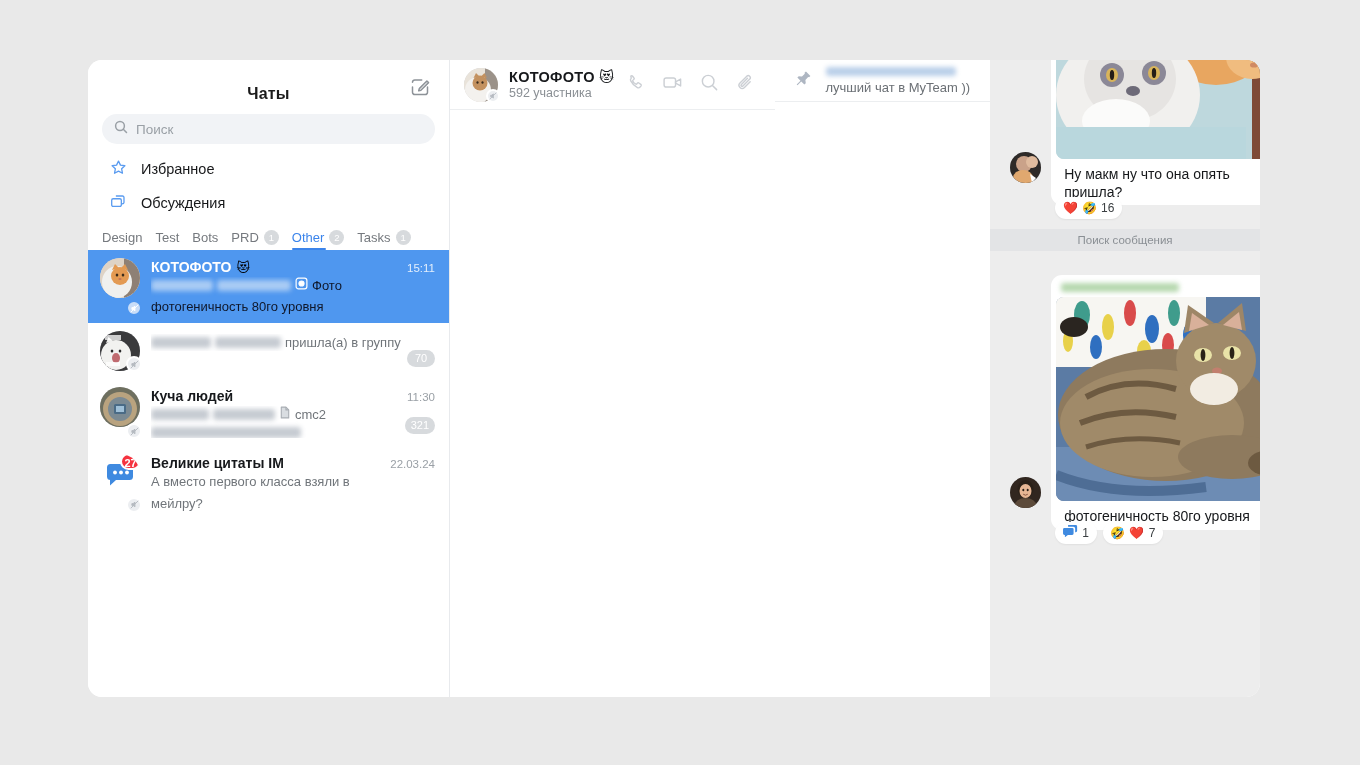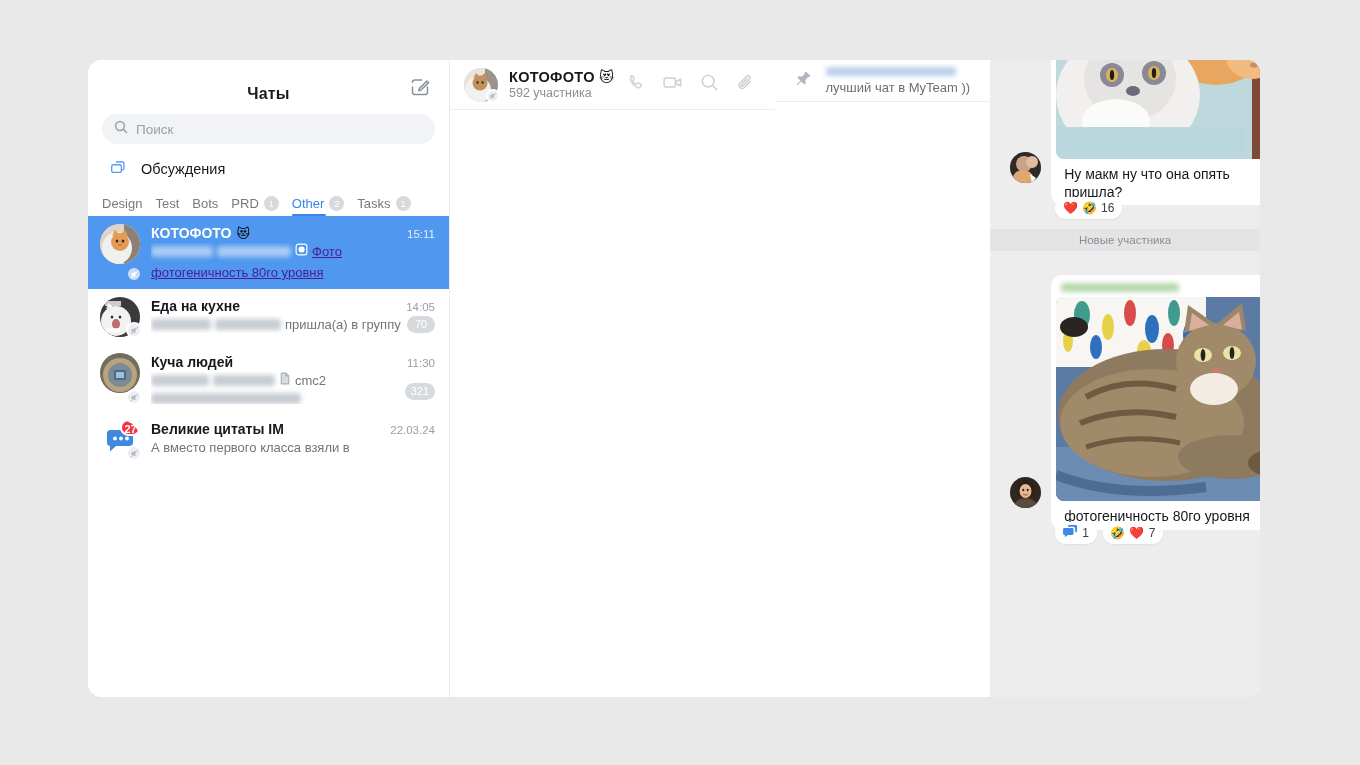--- a/index.html
+++ b/index.html
@@ -116,21 +116,21 @@
   .chat-time {
     margin-left: auto; font-size: 11.5px; color: #9aa0a6;
     padding-left: 8px; white-space: nowrap;
   }
   .chat-row.selected .chat-time { color: #e2eefc; }
   .chat-preview {
     font-size: 13px; color: #70757a; line-height: 1.32;
     margin-top: 2px; overflow: hidden;
     display: flex; flex-wrap: wrap; align-items: center; gap: 4px;
   }
-  .chat-row.selected .chat-preview { color: #4c1d95; text-decoration: underline; }
+  .chat-row.selected .chat-preview { color: #0f172a; }
   .blurname {
     display: inline-block; border-radius: 3px; height: 11px;
     background: #c6cbd2; filter: blur(2.6px); vertical-align: middle;
   }
   .chat-row.selected .blurname { background: #a9cbf4; }
   .preview-line2 { width: 100%; display: flex; align-items: center; gap: 4px; }
   .count-badge {
     position: absolute; right: 14px; bottom: 12px;
     min-width: 28px; height: 17px; border-radius: 9px;
     background: #d7dadd; color: #ffffff; font-size: 11px;
@@ -261,20 +261,28 @@
           <svg width="14" height="14" viewBox="0 0 14 14" fill="none" stroke="#9aa0a6" stroke-width="1.5">
             <circle cx="6" cy="6" r="4.4"></circle>
               <path d="M9.3 9.3l3.2 3.2" stroke-linecap="round"></path>
           </svg>
         </span>
         <input id="search-input" type="text" placeholder="Поиск" style="">
       </div>
     </div>
 
     <div id="quick-nav">
+      <div class="nav-row">
+        <span>
+          <svg width="17" height="17" viewBox="0 0 18 18" fill="none" stroke="#5b9cf0" stroke-width="1.4">
+            <path d="M9 2.2l2.05 4.3 4.7.62-3.42 3.27.86 4.66L9 12.85 4.81 15.05l.86-4.66L2.25 7.12l4.7-.62z" stroke-linejoin="round"></path>
+          </svg>
+        </span>
+        <span class="nav-label">Избранное</span>
+      </div>
       <div class="nav-row">
         <span>
           <svg width="17" height="17" viewBox="0 0 18 18" fill="none" stroke="#5b9cf0" stroke-width="1.4">
             <path d="M6.2 3.2h7.1a1.5 1.5 0 0 1 1.5 1.5v5.2a1.5 1.5 0 0 1-1.5 1.5h-.5" stroke-linejoin="round"></path>
             <path d="M3.3 6.1h7.2a1.5 1.5 0 0 1 1.5 1.5v5.1a1.5 1.5 0 0 1-1.5 1.5H3.3a1.5 1.5 0 0 1-1.5-1.5V7.6a1.5 1.5 0 0 1 1.5-1.5z" stroke-linejoin="round"></path>
           </svg>
         </span>
         <span class="nav-label">Обсуждения</span>
       </div>
     </div>
@@ -363,24 +371,20 @@
             </svg>
           </div>
           <div class="mute-badge">
             <svg width="9" height="9" viewBox="0 0 12 12" fill="none" stroke="#b6bbc1" stroke-width="1.3">
               <path d="M2.5 4.8h1.6L6.6 2.9v6.2L4.1 7.2H2.5z" fill="#b6bbc1" stroke-linejoin="round"></path>
               <path d="M1.4 10.6L10.6 1.4" stroke-linecap="round"></path>
             </svg>
           </div>
         </div>
         <div class="chat-main">
-          <div class="chat-top">
-            <span class="chat-name">Еда на кухне</span>
-            <span class="chat-time">14:05</span>
-          </div>
           <div class="chat-preview">
             <span class="blurname" style="width:60px"></span>
             <span class="blurname" style="width:66px"></span>
             <span>пришла(а) в группу</span>
           </div>
         </div>
         <div class="count-badge">70</div>
       </div>
 
       <div class="chat-row">
@@ -442,20 +446,21 @@
             </svg>
           </div>
         </div>
         <div class="chat-main">
           <div class="chat-top">
             <span class="chat-name">Великие цитаты IM</span>
             <span class="chat-time">22.03.24</span>
           </div>
           <div class="chat-preview">
             <span>А вместо первого класса взяли в</span>
+            <span class="preview-line2">мейлру?</span>
           </div>
         </div>
       </div>
 
     </div>
   </div>
 
   <div id="chat-panel">
 
     <div id="chat-header">
@@ -571,21 +576,21 @@
           <div class="reactions">
             <div class="pill">
               <span>❤️</span>
               <span>🤣</span>
               <span class="cnt">16</span>
             </div>
           </div>
         </div>
       </div>
 
-      <div id="new-divider">Новые участника</div>
+      <div id="new-divider">Поиск сообщения</div>
 
       <div class="msg-block" style="margin-top:24px">
         <div class="msg-avatar">
           <svg class="art" viewBox="0 0 31 31" preserveAspectRatio="none">
             <rect width="31" height="31" fill="#31261f"></rect>
             <ellipse cx="15.5" cy="12" rx="8" ry="9" fill="#2a2018"></ellipse>
             <ellipse cx="15.5" cy="14" rx="6" ry="7" fill="#e7b694"></ellipse>
             <ellipse cx="13.3" cy="13" rx="1" ry="1.2" fill="#2a2018"></ellipse>
             <ellipse cx="17.7" cy="13" rx="1" ry="1.2" fill="#2a2018"></ellipse>
             <path d="M13.2 17.2q2.3 2 4.6 0" stroke="#8a5a45" stroke-width="1" fill="none"></path>

